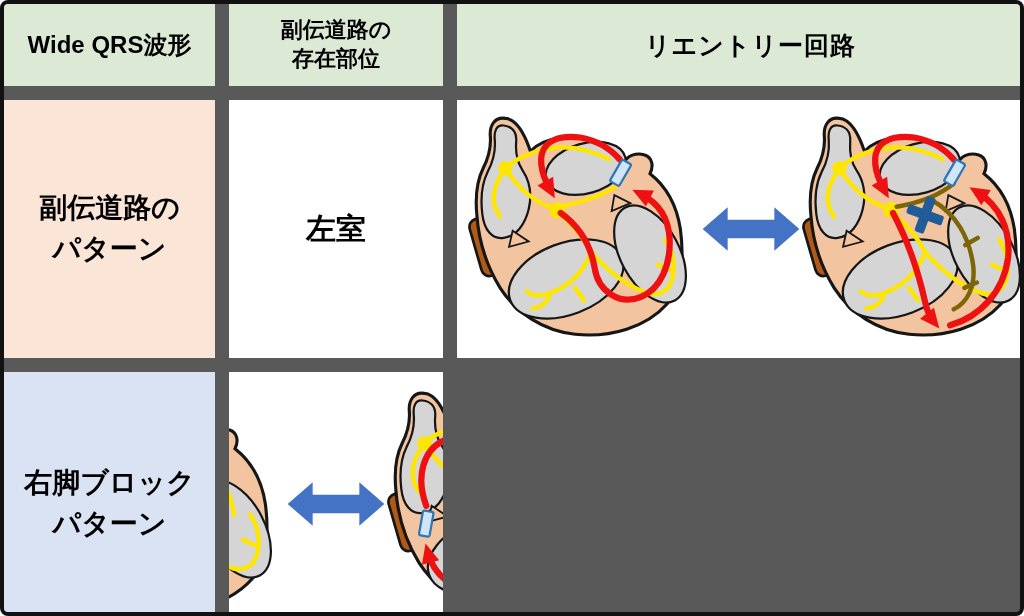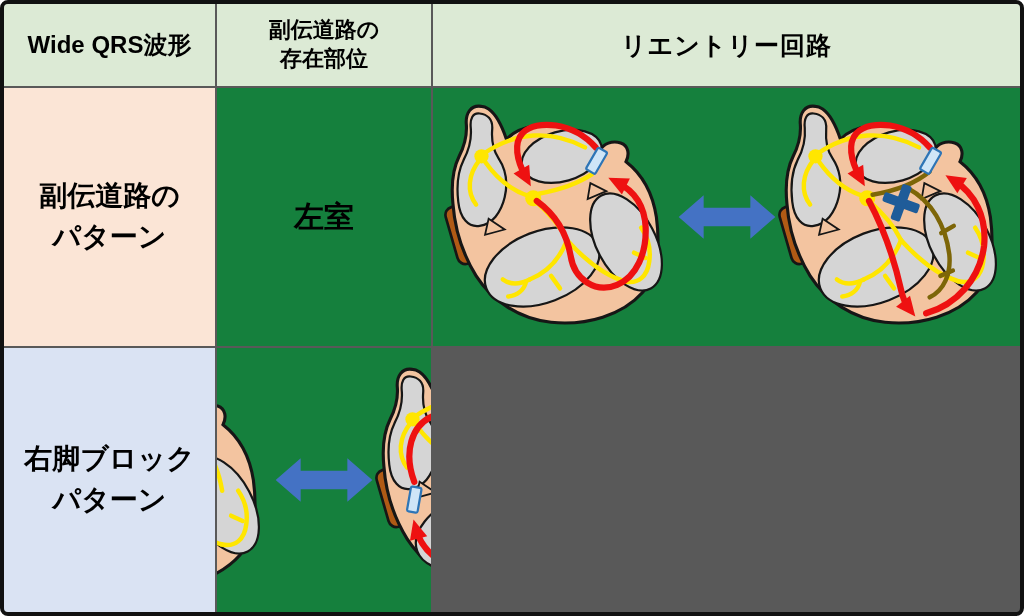--- a/index.html
+++ b/index.html
@@ -4,22 +4,22 @@
 <style>
   html,body{margin:0;padding:0;background:#fff}
   body{width:1024px;height:616px;overflow:hidden;
        font-family:"Liberation Sans","DejaVu Sans",sans-serif;}
   .tbl{box-sizing:border-box;width:1024px;height:616px;
        border:4px solid var(--outer-border,#111);
        border-radius:8px;overflow:hidden;
        display:grid;
        grid-template-columns:211px 214px 587px;
        grid-template-rows:82px 258px 264px;
-       gap:2px;background:var(--grid-line,#595959);}
-  .cell{background:#15803d;display:flex;align-items:center;justify-content:center;
+       gap:14px;background:var(--grid-line,#595959);}
+  .cell{background:#ffffff;display:flex;align-items:center;justify-content:center;
         text-align:center;font-weight:bold;color:#000;white-space:pre-line;}
   .head{background:var(--header-bg,#dcead5);}
   .c-qrs{font-size:24px;}
   .c-loc{font-size:22px;line-height:1.3;}
   .c-circuit{font-size:25px;letter-spacing:1px;}
   .label{font-size:28px;line-height:1.45;}
   .peach{background:var(--row1-label-bg,#fbe5d6);}
   .blue{background:var(--row2-label-bg,#dae3f3);}
   .value{font-size:30px;}
   .hearts{display:flex;align-items:center;justify-content:center;overflow:hidden;}

